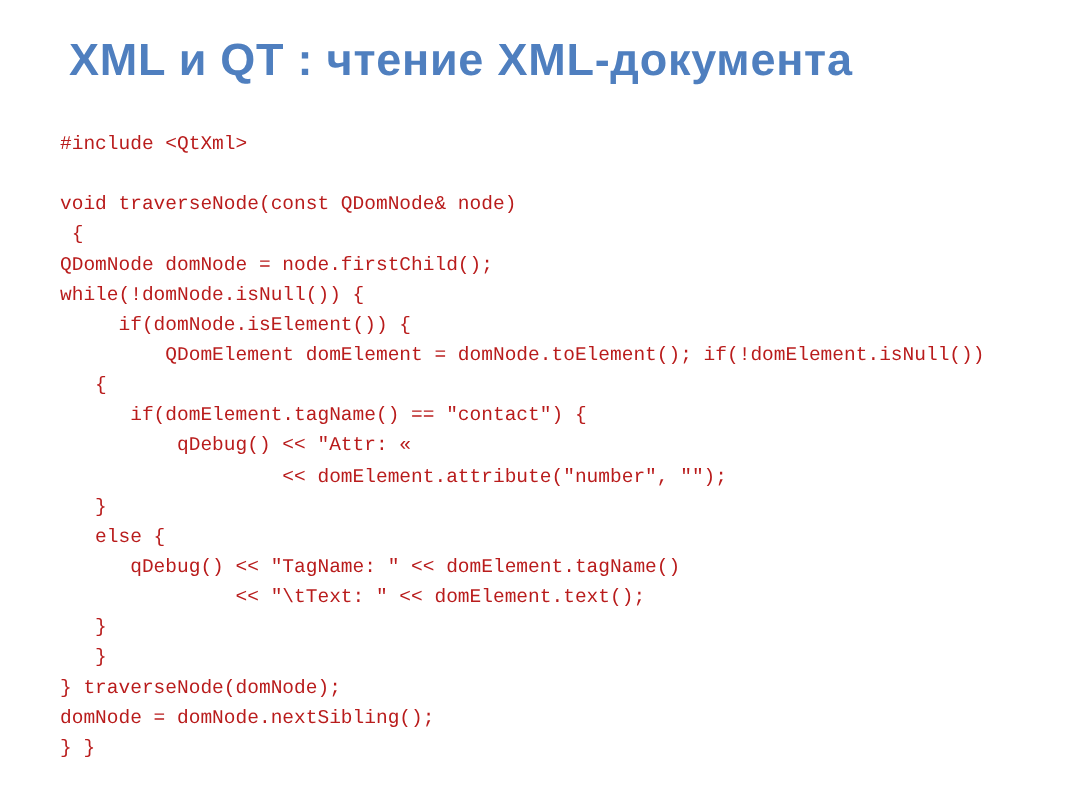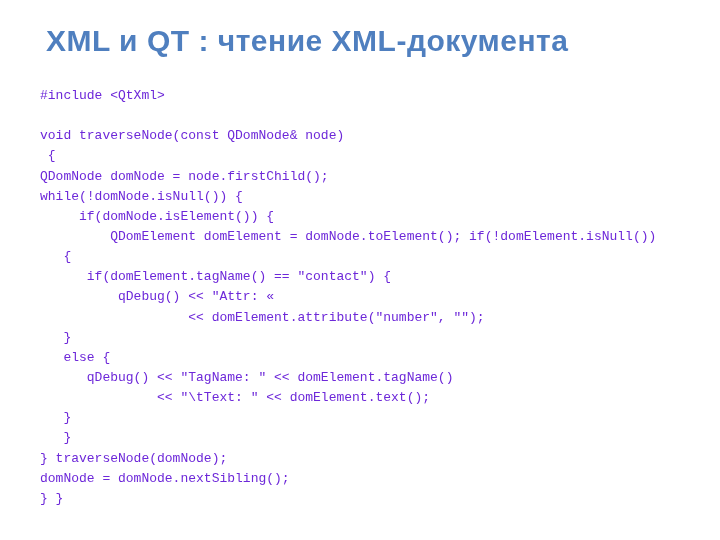--- a/index.html
+++ b/index.html
@@ -21,21 +21,21 @@
     color: #4f7fbf;
     font-size: 30px;
     font-weight: bold;
     letter-spacing: 0.5px;
     margin: 0 0 28px 6px;
   }
   .code {
     font-family: "Courier New", Courier, monospace;
     font-size: 13px;
     line-height: 1.55;
-    color: #6d28d9;
+    color: #b91c1c;
     white-space: pre;
   }
 </style>
 </head>
 <body>
 
 <div class="slide">
   <h1 class="title">XML и QT : чтение XML-документа</h1>
   <div class="code"><span>#include &lt;QtXml&gt;</span>
 <span></span>

